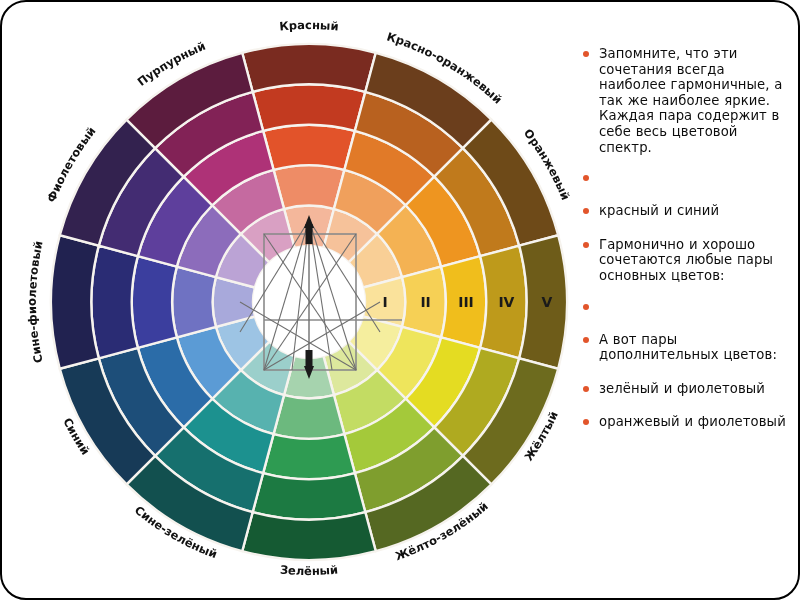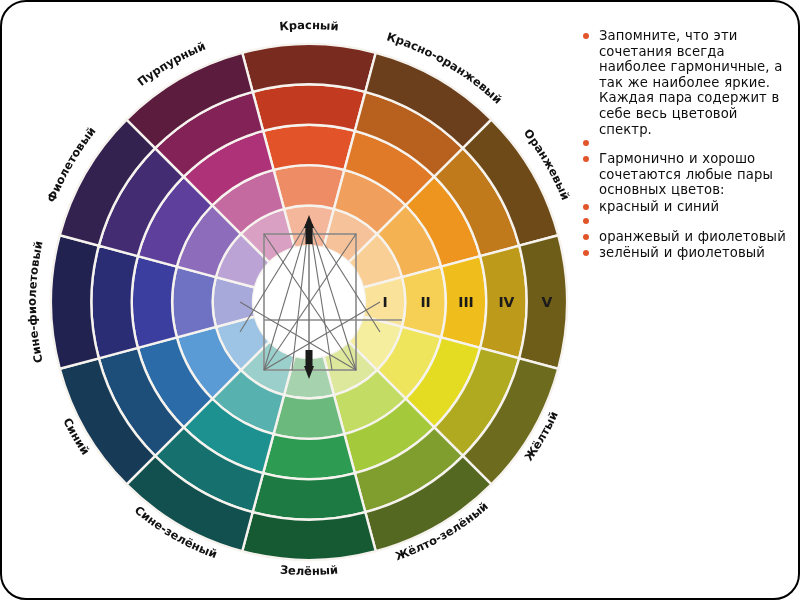--- a/index.html
+++ b/index.html
@@ -4,21 +4,21 @@
 <style>
   html,body{margin:0;padding:0;background:#ffffff;}
   body{width:800px;height:600px;overflow:hidden;
        font-family:"DejaVu Sans","Liberation Sans",sans-serif;}
   #slide{position:relative;width:800px;height:600px;box-sizing:border-box;
          background:#ffffff;border:2px solid #000000;border-radius:26px;overflow:hidden;}
   #wheel-area{position:absolute;left:0;top:0;width:570px;height:600px;}
   #wheel-svg{position:absolute;left:0;top:0;}
   #bullets{position:absolute;left:575px;top:26px;width:215px;height:548px;}
   ul.blist{list-style:none;margin:0;padding:0;}
-  ul.blist li{position:relative;padding-left:22px;margin:0 0 1px 0;
+  ul.blist li{position:relative;padding-left:22px;margin:18px 0 1px 0;
               font-size:13.2px;line-height:15.6px;color:#0d0d0d;
               letter-spacing:0.1px;word-spacing:0.4px;}
   ul.blist li:before{content:"";position:absolute;left:6px;top:5px;
               width:6px;height:6px;border-radius:50%;background:#E2552B;}
   ul.blist li.spacer{height:12px;}
   ul.blist li.spacer:before{top:2px;}
 </style>
 </head>
 <body>
 
@@ -203,21 +203,22 @@
         <polygon points="307,377 302,364 312,364" fill="#1a1a1a"></polygon>
         <rect x="303.5" y="348" width="7" height="18" fill="#1a1a1a"></rect>
       </g>
     </svg>
   </div>
 
   <div id="bullets">
     <ul class="blist" id="bullet-list">
         <li>Запомните, что эти сочетания всегда наиболее гармоничные, а так же наиболее яркие. Каждая пара содержит в себе весь цветовой спектр.</li>
         <li class="spacer"></li>
+        <li>красный и синий</li>
         <li>Гармонично и хорошо сочетаются любые пары основных цветов:</li>
-        <li>красный и синий</li>
         <li class="spacer"></li>
+        <li>А вот пары дополнительных цветов:</li>
+        <li>зелёный и фиолетовый</li>
         <li>оранжевый и фиолетовый</li>
-        <li>зелёный и фиолетовый</li>
       </ul>
   </div>
 
 </div>
 
 </body></html>

